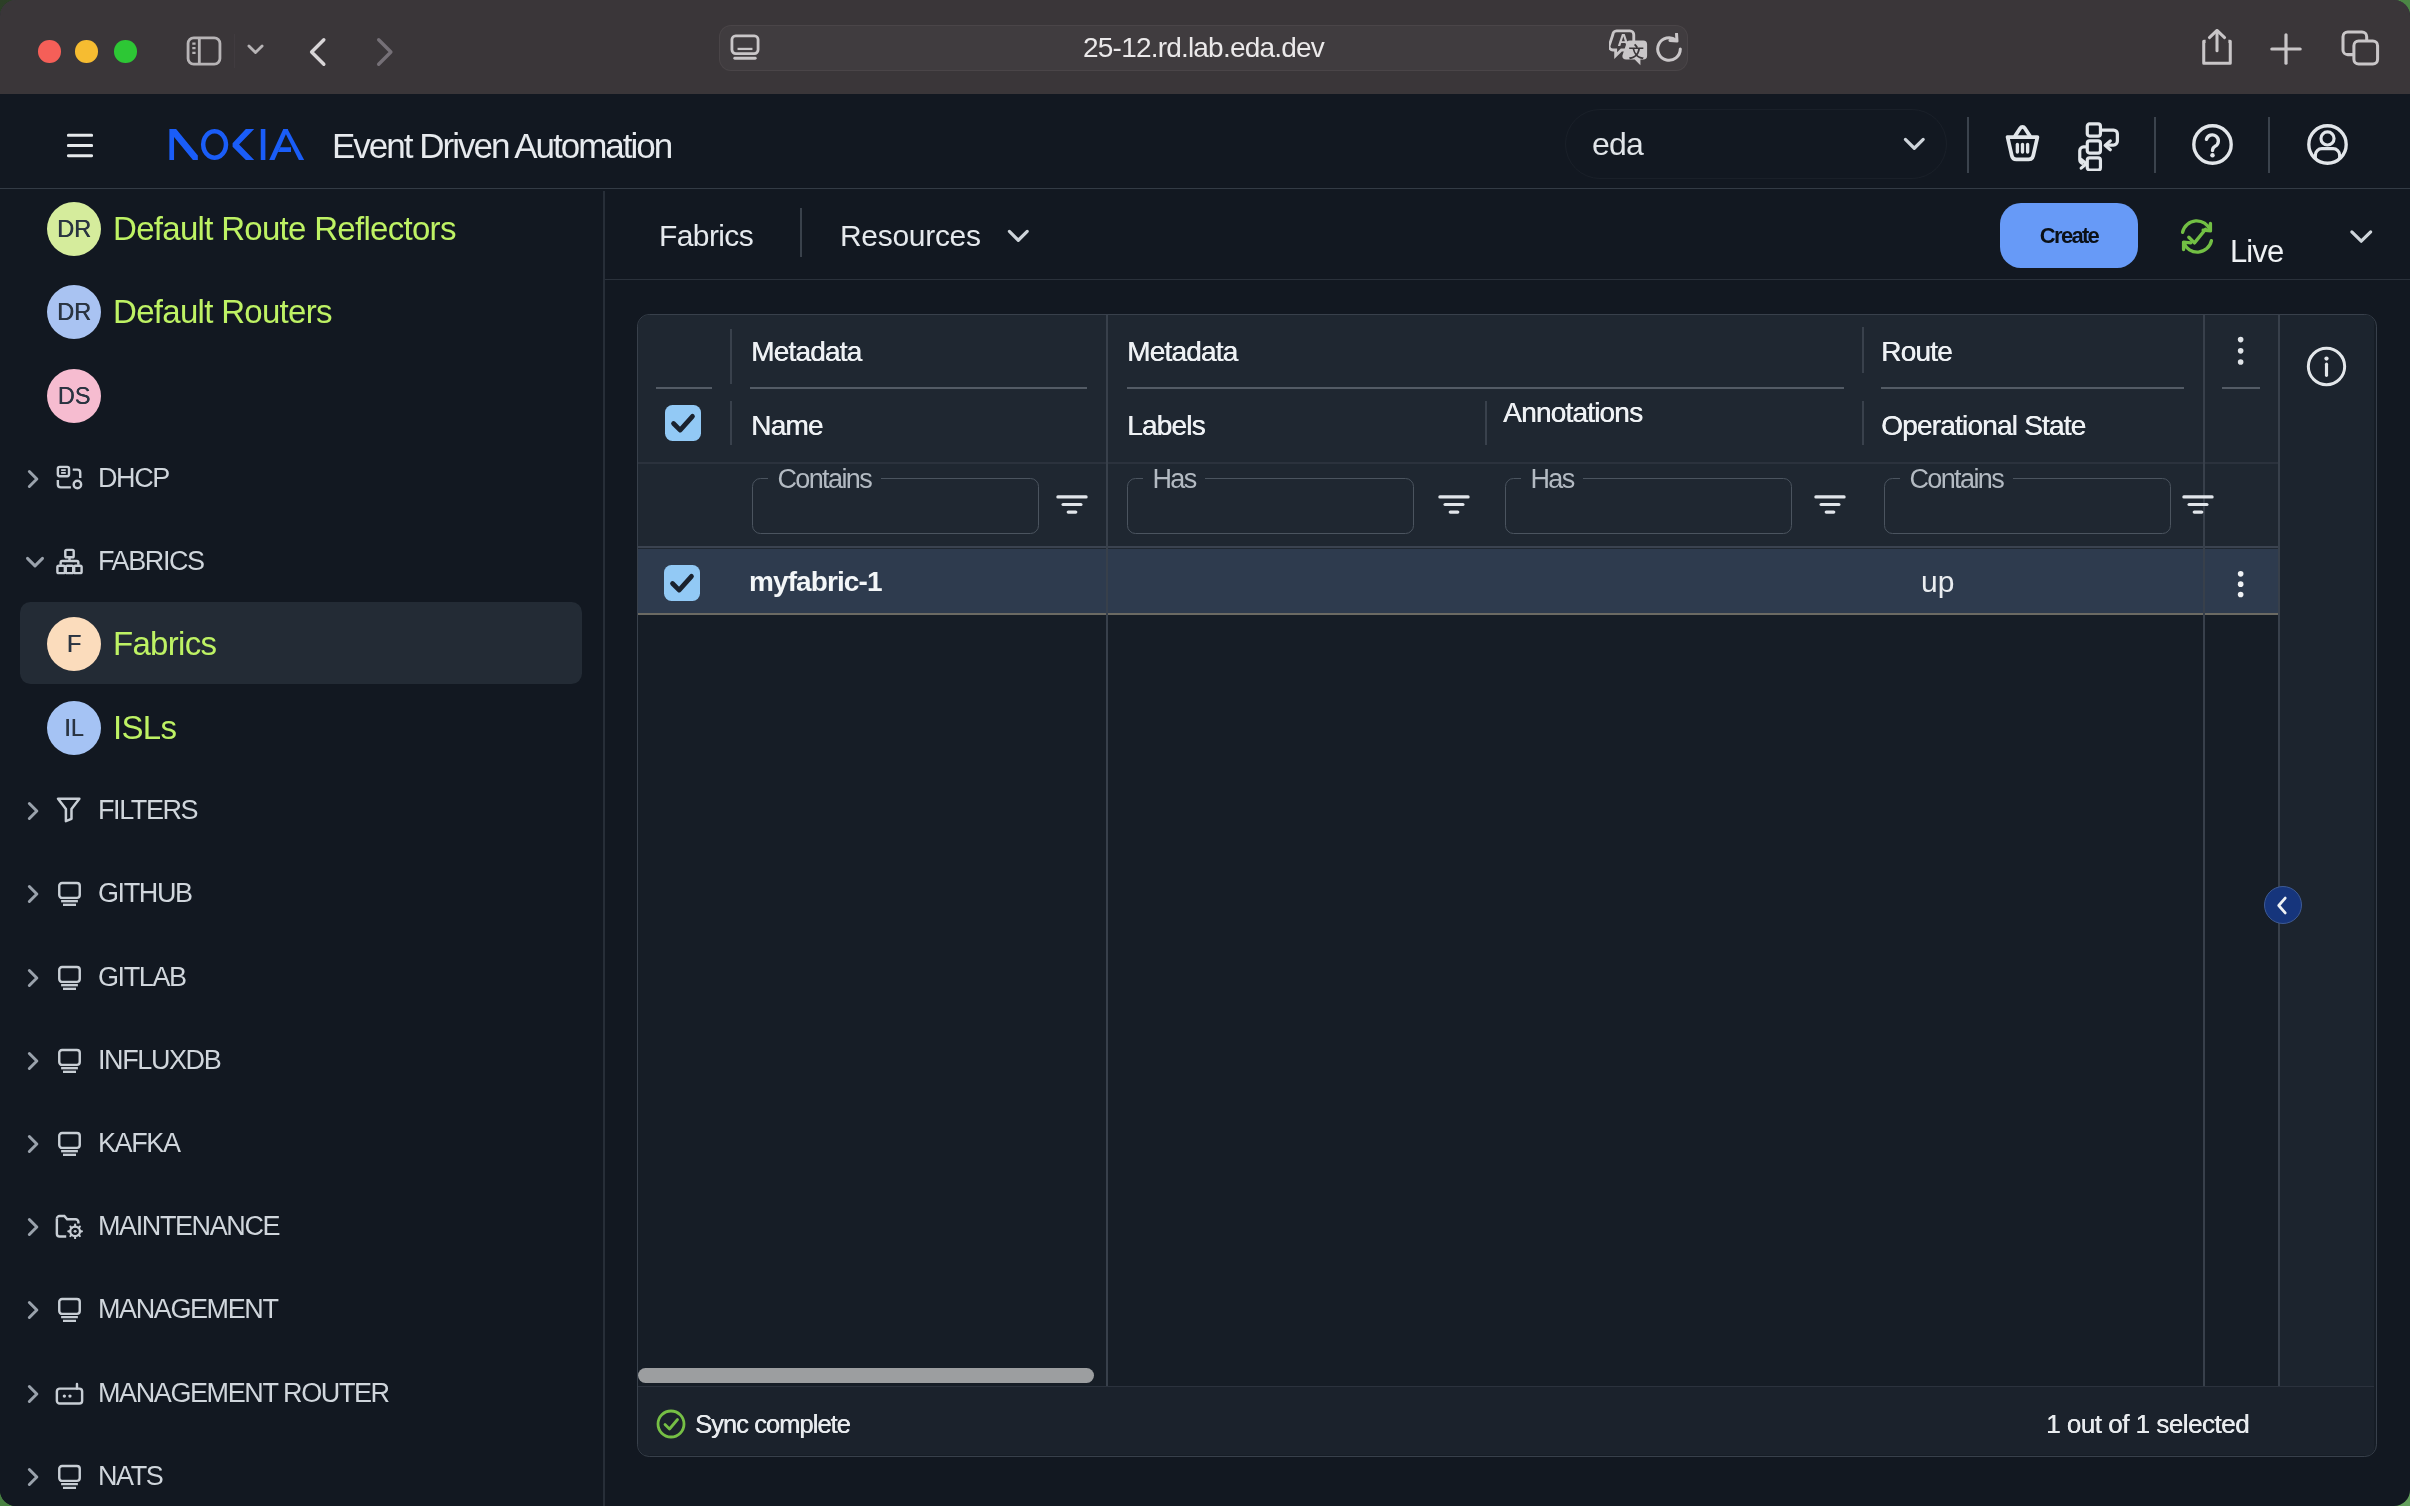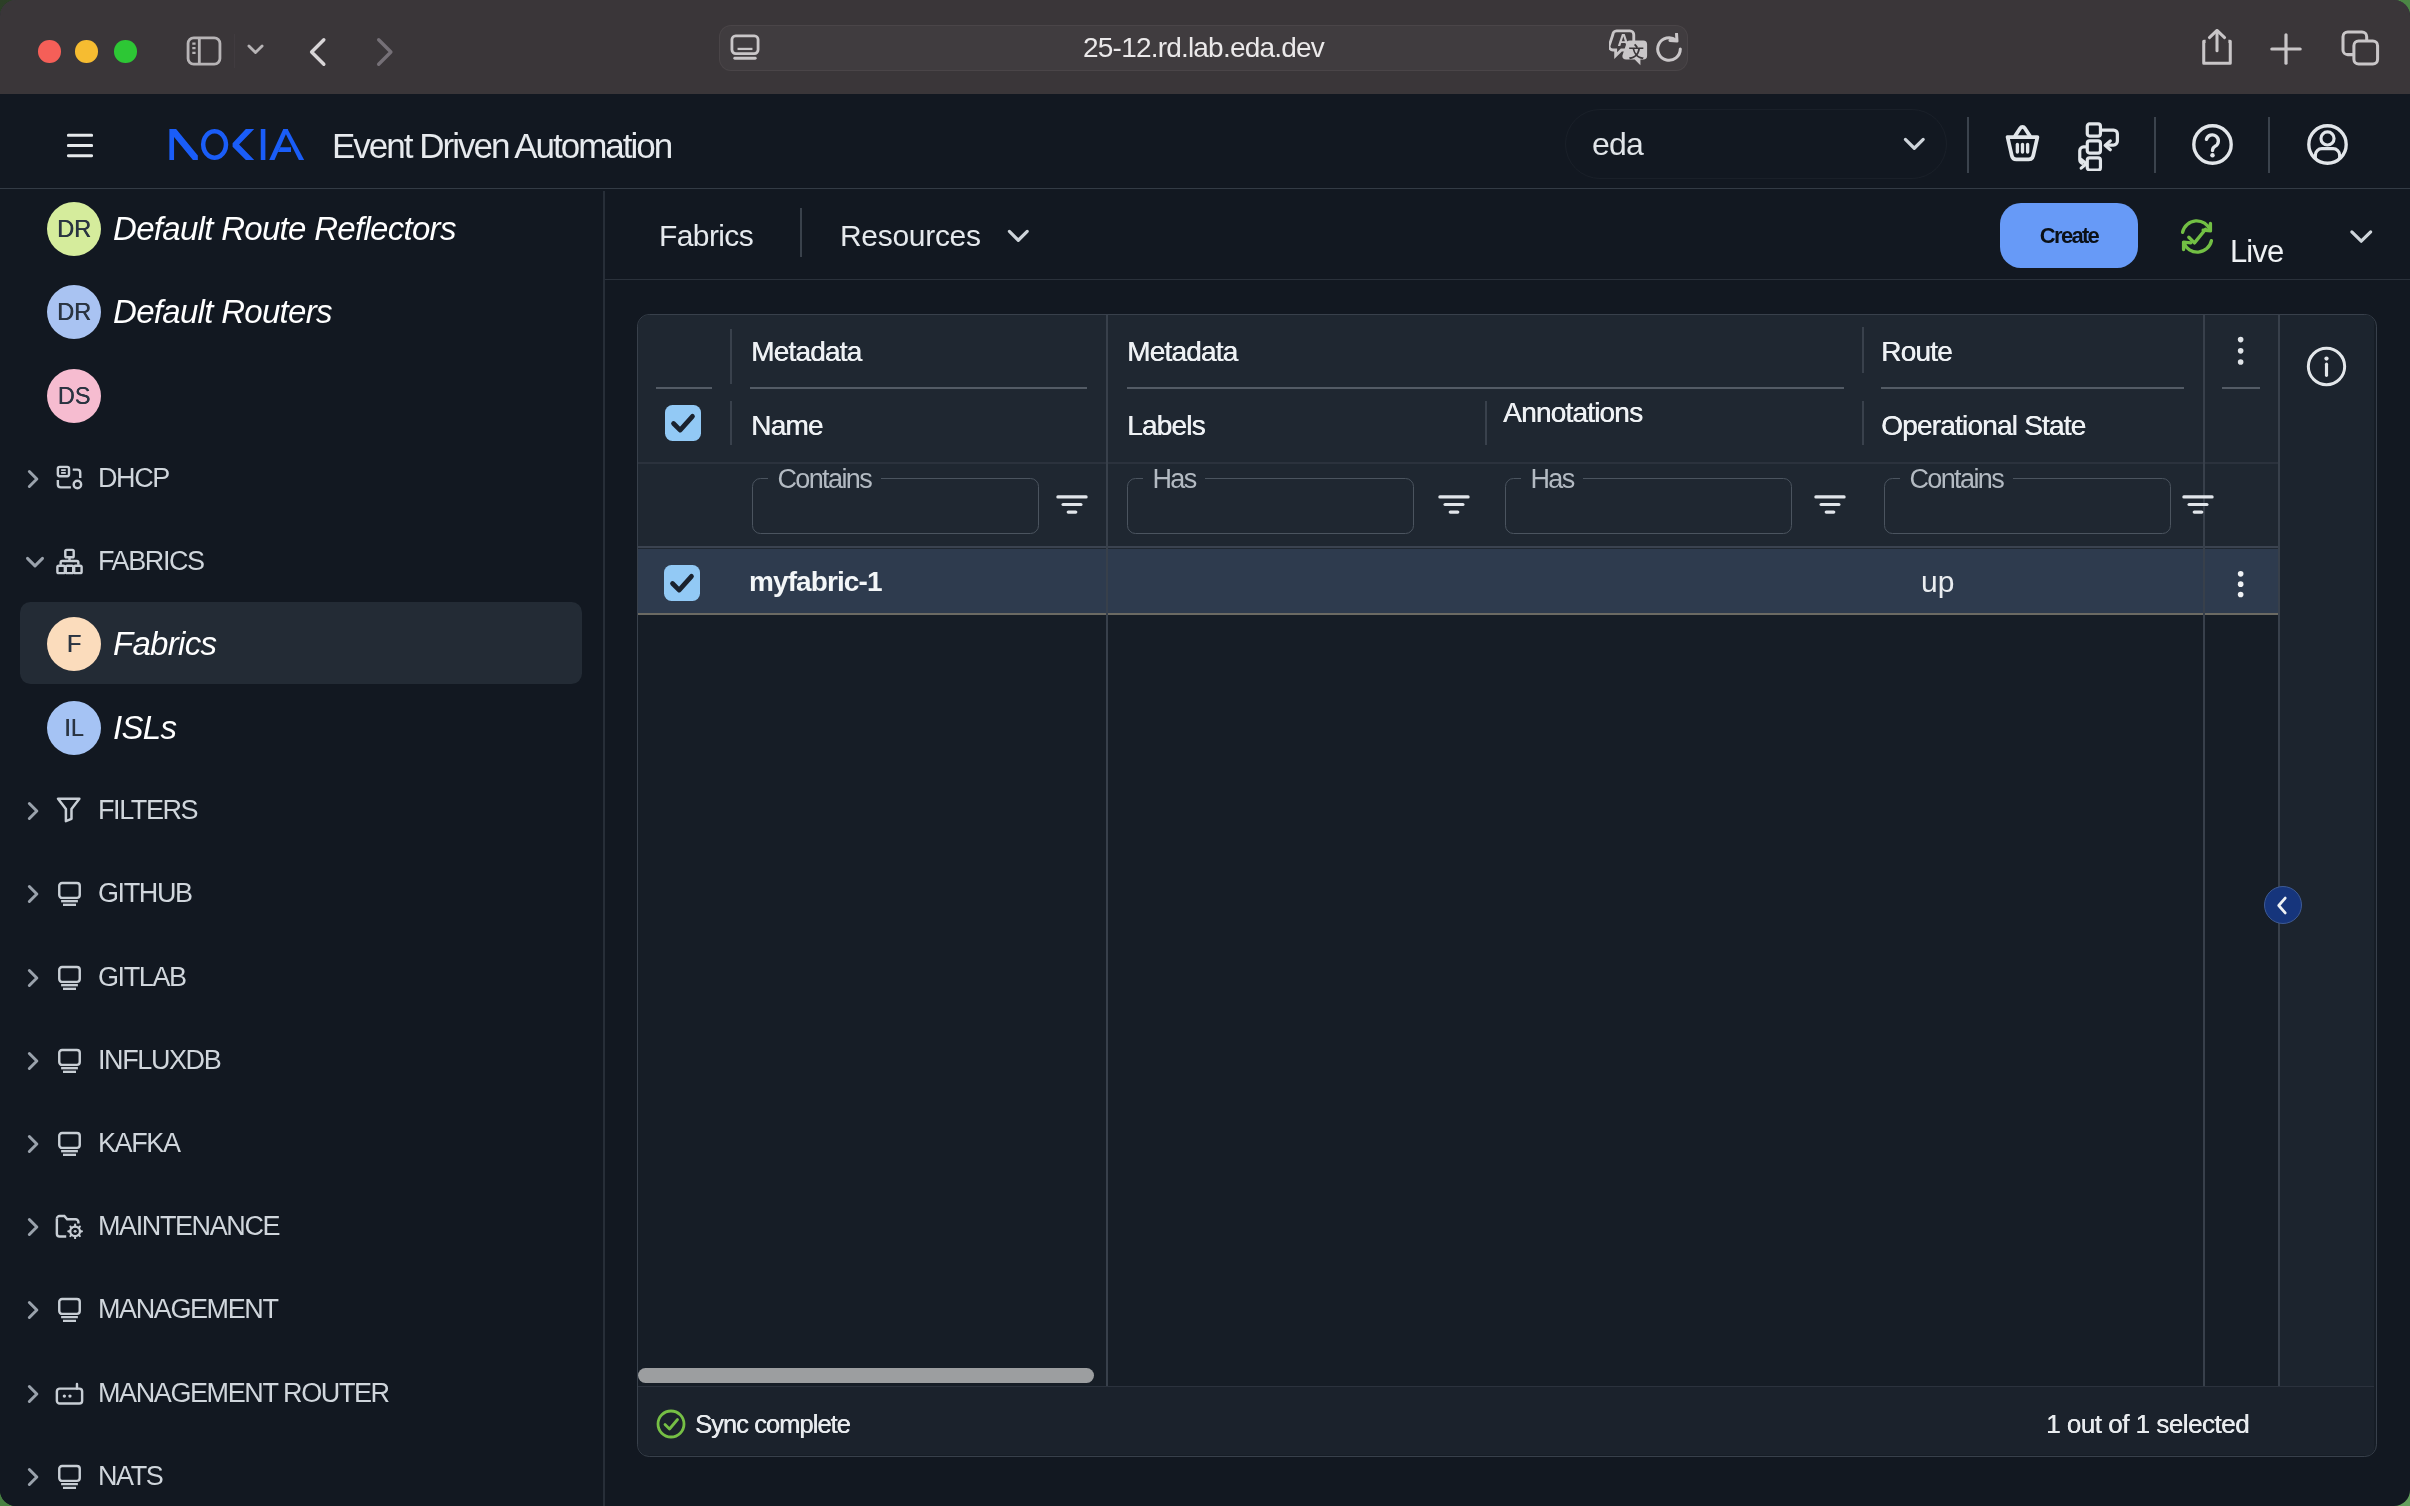--- a/index.html
+++ b/index.html
@@ -23,21 +23,21 @@
                background:#121821; border-bottom:1.9px solid #333b45; }
   .hdiv { position:absolute; top:117px; width:1.9px; height:56px; background:#3b434d; }
 
   
   #sidebar { position:absolute; left:0; top:191px; width:603px; height:1315px; background:#121821; }
   #vsep { position:absolute; left:603px; top:191px; width:1.9px; height:1315px; background:#272e38; }
   .sitem { position:absolute; left:0; width:603px; height:83px; }
   .avatar { position:absolute; left:47px; top:14.6px; width:54px; height:54px; border-radius:50%;
             text-align:center; line-height:54px; font-size:23.5px; font-weight:400; color:#2a3441; text-shadow:0.4px 0 0 currentColor; }
   .sitext { position:absolute; left:113px; top:0; height:83px; line-height:83px;
-            font-size:33px; color:#ffffff; letter-spacing:-0.7px;font-style:italic; }
+            font-size:33px; color:#bef264; letter-spacing:-0.7px; }
   .scattext { position:absolute; left:98px; top:0; height:83px; line-height:83px;
               font-size:27px; color:#d0d6dc; letter-spacing:-1.4px; }
   .selrow { position:absolute; left:20px; top:0px; width:562px; height:82px;
             border-radius:10.4px; background:#232b35; }
 
   
   #toolbar { position:absolute; left:605px; top:191px; width:1806px; height:89px;
              background:#121821; border-bottom:1.9px solid #2a313b; }
 
   

